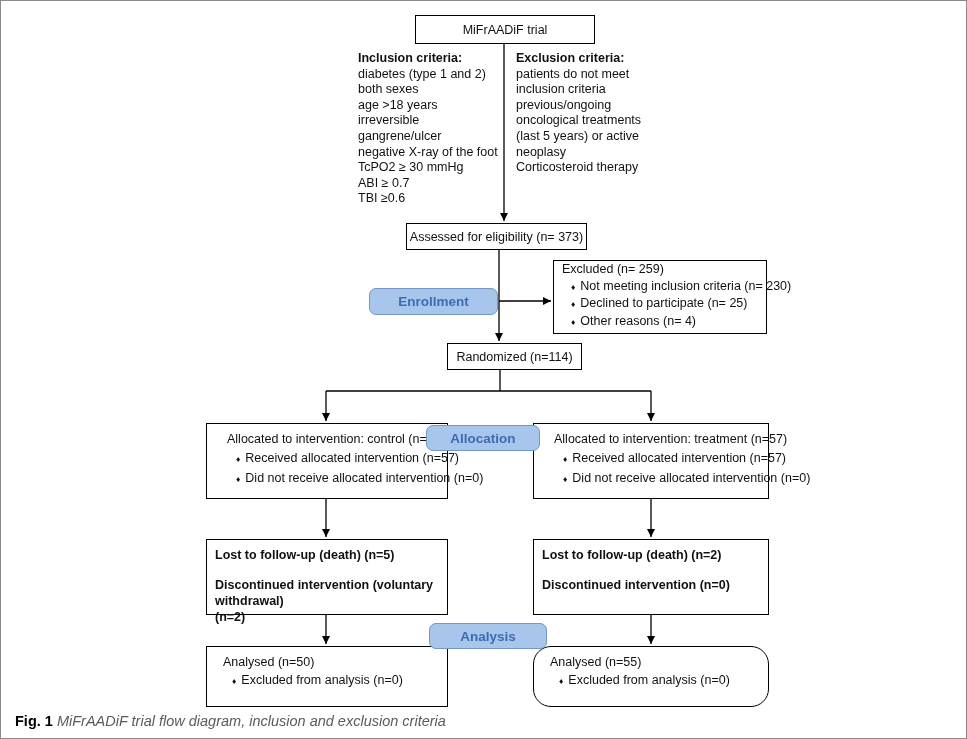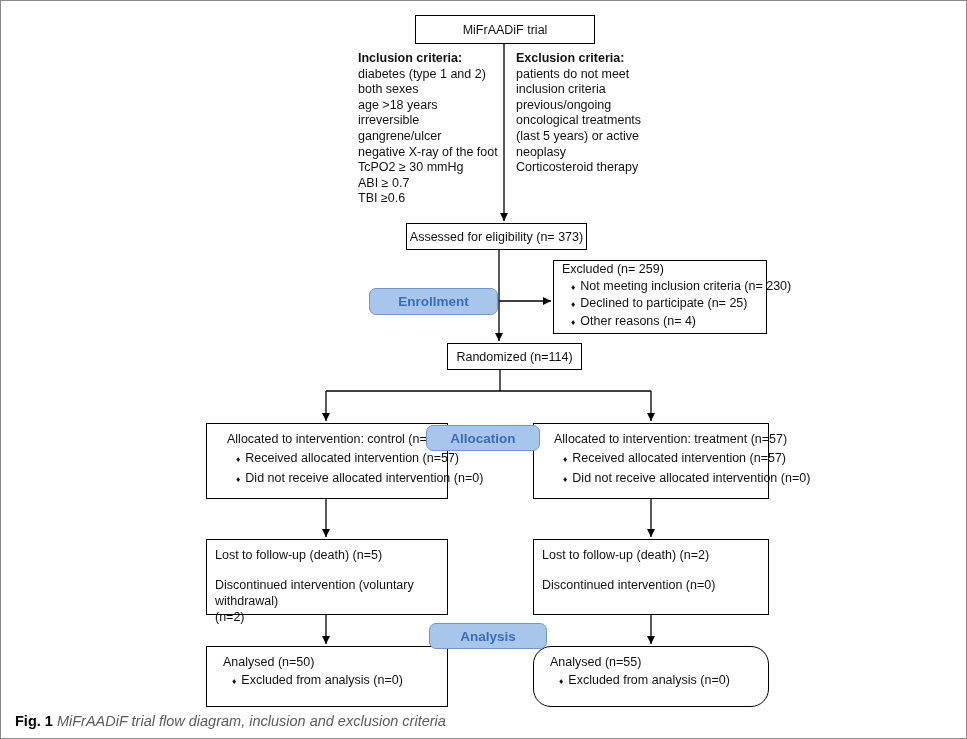--- a/index.html
+++ b/index.html
@@ -18,21 +18,21 @@
 
   .textcol { position:absolute; font-size:12.5px; line-height:15.6px; white-space:nowrap; }
   .textcol .head { font-weight:bold; }
 
   .listbox { padding:6px 20px; line-height:19px; }
   .listbox .title { white-space:nowrap; }
   .li { display:flex; align-items:baseline; gap:5px; padding-left:9px; white-space:nowrap; }
   .bullet { font-size:8.5px; flex:0 0 auto; }
 
   .excluded-box { padding:0 8px; line-height:16.5px; }
-  .fu-box { padding:7px 8px; line-height:16px; }
+  .fu-box { padding:7px 8px; line-height:16px;font-weight:bold; }
   .fu-gap { margin-top:14px; }
   .an-box { padding:6px 16px; line-height:18px; }
 
   .caption { position:absolute; left:14px; top:712px; font-size:14.5px; }
   .caption .fig-label { font-weight:bold; color:#000; }
   .caption .fig-text { color:#5b5b5b;font-style:italic; }
 </style>
 </head>
 <body>
 

